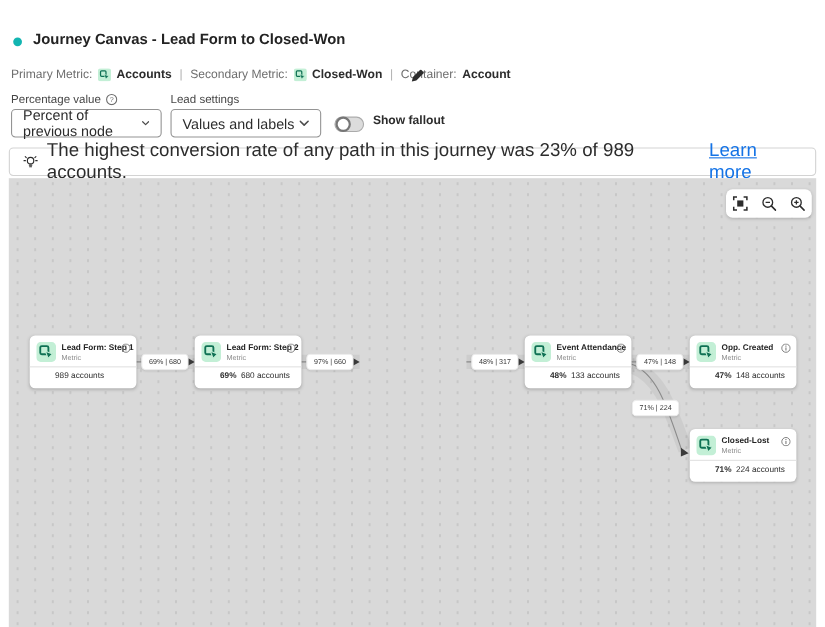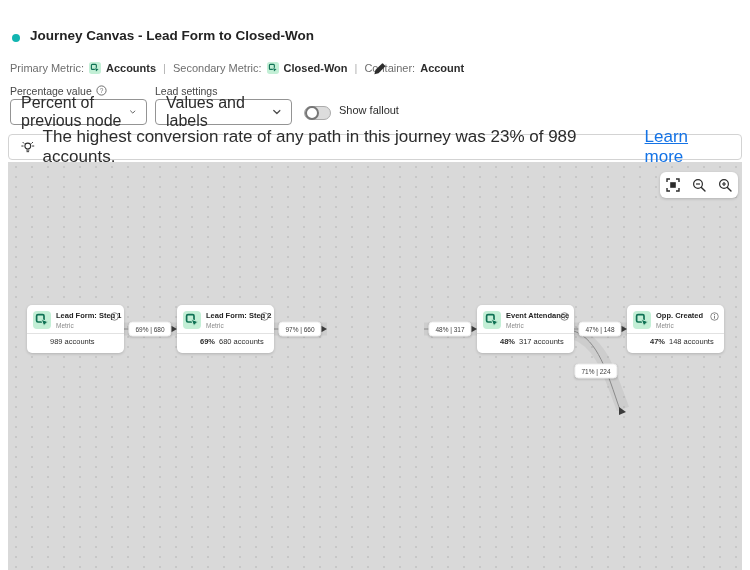--- a/index.html
+++ b/index.html
@@ -17,29 +17,29 @@
   #metrics-bar .val { font-weight:700; color:#2c2c2c; }
   #metrics-bar .sep { color:#b1b1b1; padding:0 2px; }
   .mini-metric-icon { width:12px; height:12px; display:inline-block; }
   #edit-pencil { left:372px; top:40px; width:15px; height:15px; cursor:pointer; }
 
   
   .ctl-label { font-size:10.5px; color:#464646; display:flex; align-items:flex-start; gap:4px; }
   #pct-label { left:10px; top:63px; }
   #arrow-label { left:155px; top:63px; }
   .dropdown { height:26px; background:#fff; border:1px solid #949494; border-radius:4px;
-    display:flex; align-items:center; justify-content:space-between; padding:0 10px; font-size:16px; cursor:pointer; }
+    display:flex; align-items:center; justify-content:space-between; padding:0 10px; font-size:13px; cursor:pointer; }
   #dd-percentage { left:10px; top:77px; width:137px; }
   #dd-arrow { left:155px; top:77px; width:137px; }
   .chev { width:9px; height:6px; }
   #fallout-toggle { left:304px; top:84px; width:27px; height:14px; border-radius:7px;
     background:#dcdcdc; border:1px solid #ababab; cursor:pointer; }
   #fallout-knob { position:absolute; left:0px; top:-1px; width:14px; height:14px; border-radius:50%;
     background:#fff; border:2px solid #767676; }
-  #fallout-label { left:339px; top:82px; font-size:11px; font-weight:400; color:#2c2c2c; }
+  #fallout-label { left:339px; top:82px; font-size:11px; font-weight:700; color:#2c2c2c; }
 
   
   #banner { left:8px; top:112px; width:734px; height:26px; border:1px solid #d3d3d3; border-radius:4px;
     background:#fff; display:flex; align-items:center; padding:0 12px; gap:8px; font-size:17px; color:#2c2c2c; }
   #banner a { color:#1473e6; text-decoration:underline; cursor:pointer; }
 
   
   #canvas { left:8px; top:140px; width:734px; height:418px; background:#d9d9d9;
     background-image:radial-gradient(circle,#c7c7c7 1px,rgba(0,0,0,0) 1.2px);
     background-size:16px 10px; overflow:hidden; }
@@ -249,21 +249,21 @@
           </svg>
         <div class="node-titles">
           <div class="node-title">Event Attendance</div>
           <div class="node-sub">Metric</div>
         </div>
         <svg class="node-info icon">
             <use href="#sym-info"></use>
           </svg>
       </div>
       <div class="node-footer">
-        <span class="pct">48%</span><span class="val">317 accounts</span>
+        <span class="pct">48%</span><span class="val">133 accounts</span>
       </div>
     </div>
 
     <div class="node" style="left:619px;top:143px">
       <div class="node-top">
         <svg class="node-icon icon">
             <use href="#sym-metric"></use>
           </svg>
         <div class="node-titles">
           <div class="node-title">Opp. Created</div>
@@ -271,20 +271,37 @@
         </div>
         <svg class="node-info icon">
             <use href="#sym-info"></use>
           </svg>
       </div>
       <div class="node-footer">
         <span class="pct">47%</span><span class="val">148 accounts</span>
       </div>
     </div>
 
+    <div class="node" style="left:619px;top:228px">
+      <div class="node-top">
+        <svg class="node-icon icon">
+            <use href="#sym-metric"></use>
+          </svg>
+        <div class="node-titles">
+          <div class="node-title">Closed-Lost</div>
+          <div class="node-sub">Metric</div>
+        </div>
+        <svg class="node-info icon">
+            <use href="#sym-info"></use>
+          </svg>
+      </div>
+      <div class="node-footer">
+        <span class="pct">71%</span><span class="val">224 accounts</span>
+      </div>
+    </div>
 
     <div class="edge-pill" style="left:142px;top:167px">69% | 680</div>
     <div class="edge-pill" style="left:292px;top:167px">97% | 660</div>
     <div class="edge-pill" style="left:442px;top:167px">48% | 317</div>
     <div class="edge-pill" style="left:592px;top:167px">47% | 148</div>
     <div class="edge-pill" style="left:588px;top:209px">71% | 224</div>
 
   </div>
 </div>
 

